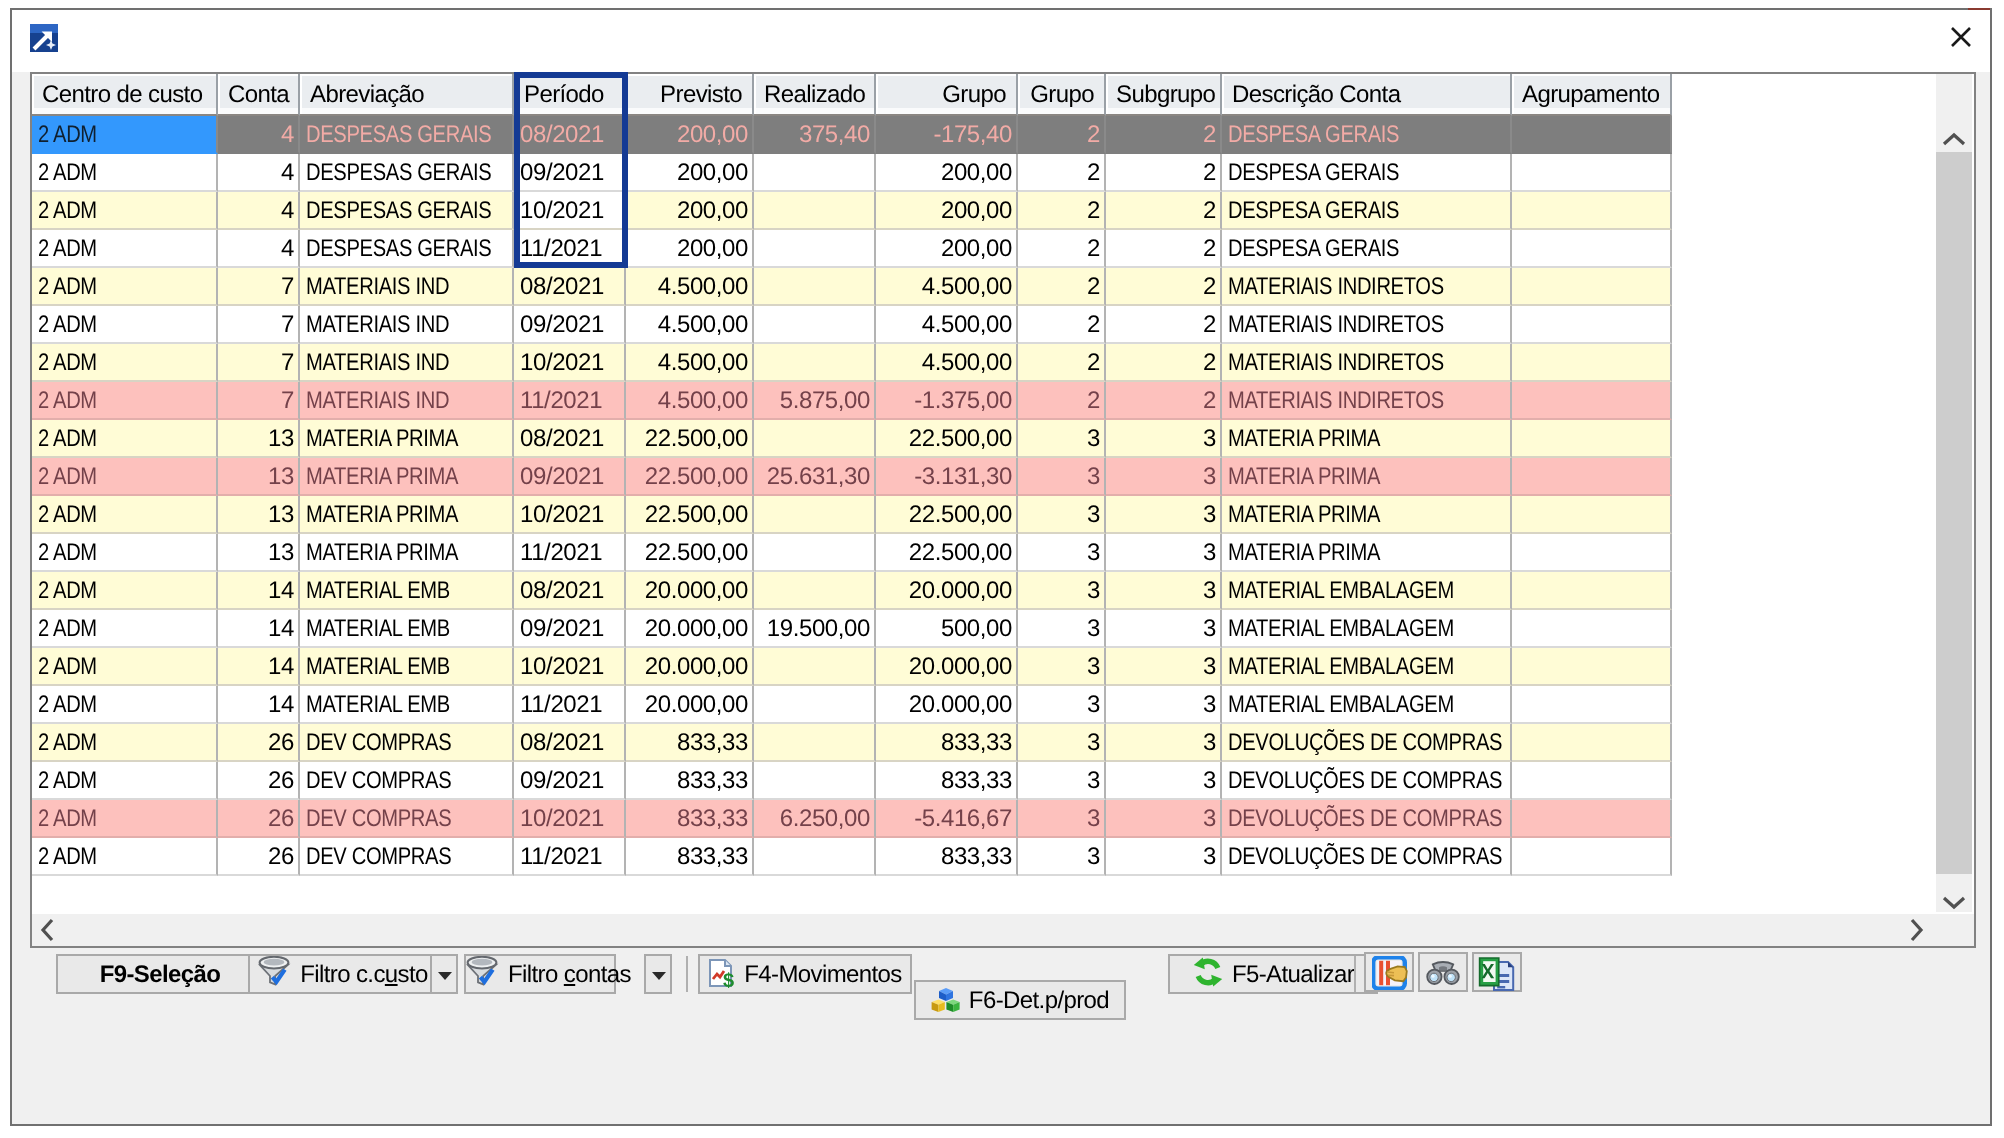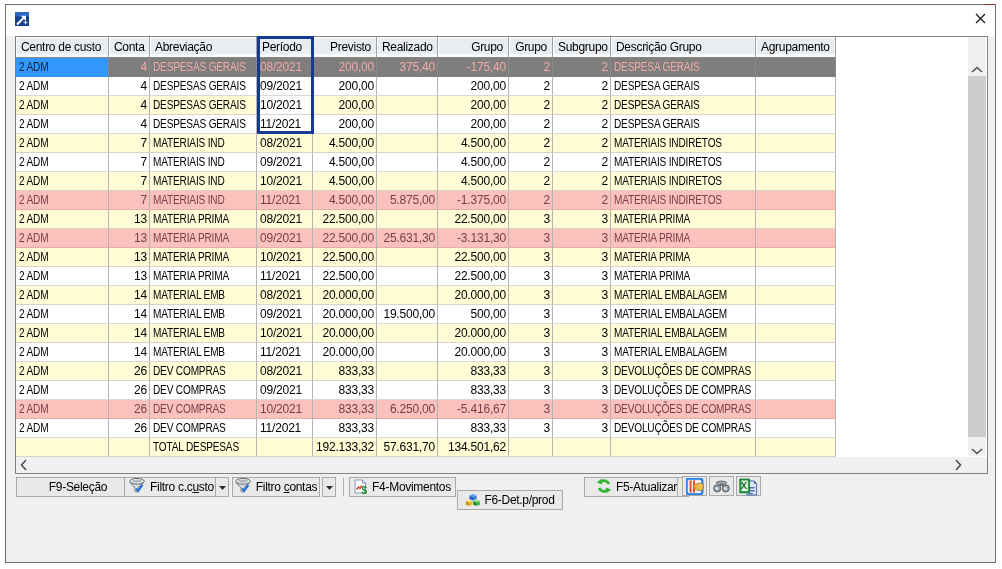--- a/index.html
+++ b/index.html
@@ -73,21 +73,21 @@
         <tr>
           <th>Centro de custo</th>
           <th class="ar">Conta</th>
           <th>Abreviação</th>
           <th>Período</th>
           <th class="ar">Previsto</th>
           <th class="ar">Realizado</th>
           <th class="ar">Grupo</th>
           <th class="ar">Grupo</th>
           <th class="ar">Subgrupo</th>
-          <th>Descrição Grupo</th>
+          <th>Descrição Conta</th>
           <th>Agrupamento</th>
         </tr>
 <tr class="sel">
           <td class="c0"><span class="sq">2 ADM</span></td>
           <td class="ar">4</td>
           <td><span class="sq">DESPESAS GERAIS</span></td>
           <td>08/2021</td>
           <td class="ar">200,00</td>
           <td class="ar">375,40</td>
           <td class="ar">-175,40</td>
@@ -334,33 +334,20 @@
           <td class="c0"><span class="sq">2 ADM</span></td>
           <td class="ar">26</td>
           <td><span class="sq">DEV COMPRAS</span></td>
           <td>11/2021</td>
           <td class="ar">833,33</td>
           <td class="ar">&nbsp;</td>
           <td class="ar">833,33</td>
           <td class="ar">3</td>
           <td class="ar">3</td>
           <td><span class="sq">DEVOLUÇÕES DE COMPRAS</span></td>
-          <td>&nbsp;</td>
-        </tr>
-<tr class="y">
-          <td class="c0">&nbsp;</td>
-          <td class="ar">&nbsp;</td>
-          <td><span class="sq">TOTAL DESPESAS</span></td>
-          <td>&nbsp;</td>
-          <td class="ar">192.133,32</td>
-          <td class="ar">57.631,70</td>
-          <td class="ar">134.501,62</td>
-          <td class="ar">&nbsp;</td>
-          <td class="ar">&nbsp;</td>
-          <td>&nbsp;</td>
           <td>&nbsp;</td>
         </tr>
 </tbody>
     </table>
 <div id="focusbox" class="abs"></div>
 <div id="vsb" class="abs"></div>
 <div id="vthumb" class="abs"></div>
 <div class="abs" style="left:971px;top:63px;"><svg width="12" height="8">
         <path d="M1,6 L6,1.5 L11,6" fill="none" stroke="#505050" stroke-width="1.6"></path>
       </svg></div>
@@ -368,33 +355,33 @@
         <path d="M1,2 L6,6.5 L11,2" fill="none" stroke="#505050" stroke-width="1.6"></path>
       </svg></div>
 <div id="hsb" class="abs"></div>
 <div class="abs" style="left:20px;top:459px;"><svg width="8" height="12">
         <path d="M6,1 L1.5,6 L6,11" fill="none" stroke="#505050" stroke-width="1.6"></path>
       </svg></div>
 <div class="abs" style="left:954px;top:459px;"><svg width="8" height="12">
         <path d="M2,1 L6.5,6 L2,11" fill="none" stroke="#505050" stroke-width="1.6"></path>
       </svg></div>
 
-<div class="btn" style="left:16px;top:477px;width:124px;">F9-Seleção</div>
+<div class="btn" style="left:28px;top:477px;width:104px;font-weight:bold;">F9-Seleção</div>
 <div class="btn" style="left:124px;top:477px;width:95px;"><svg class="ic" width="17" height="16" viewBox="0 0 17 16">
 <path d="M1,4.6 L6,10 L6,13.2 L8.6,14.2 L8.6,10 L15,4.4 Z" fill="#d9dcdf" stroke="#6d7177" stroke-width="0.9"></path>
 <ellipse cx="8" cy="3.3" rx="7.2" ry="2.9" fill="#eef0f1" stroke="#64686e" stroke-width="1"></ellipse>
 <ellipse cx="8" cy="3.1" rx="5.2" ry="1.7" fill="#b3b8be"></ellipse>
 <path d="M7.2,10.6 L9.2,12.9 L13.4,6.8" fill="none" stroke="#1e6ede" stroke-width="2.1"></path>
 </svg>Filtro c.c<u>u</u>sto</div>
 <div class="dd" style="left:215px;top:477px;">
       <svg width="7" height="4">
         <path d="M0,0 L7,0 L3.5,4 Z" fill="#2a2a2a"></path>
       </svg>
     </div>
-<div class="btn" style="left:232px;top:477px;width:88px;"><svg class="ic" width="17" height="16" viewBox="0 0 17 16">
+<div class="btn" style="left:232px;top:477px;width:76px;"><svg class="ic" width="17" height="16" viewBox="0 0 17 16">
 <path d="M1,4.6 L6,10 L6,13.2 L8.6,14.2 L8.6,10 L15,4.4 Z" fill="#d9dcdf" stroke="#6d7177" stroke-width="0.9"></path>
 <ellipse cx="8" cy="3.3" rx="7.2" ry="2.9" fill="#eef0f1" stroke="#64686e" stroke-width="1"></ellipse>
 <ellipse cx="8" cy="3.1" rx="5.2" ry="1.7" fill="#b3b8be"></ellipse>
 <path d="M7.2,10.6 L9.2,12.9 L13.4,6.8" fill="none" stroke="#1e6ede" stroke-width="2.1"></path>
 </svg>Filtro <u>c</u>ontas</div>
 <div class="dd" style="left:322px;top:477px;">
       <svg width="7" height="4">
         <path d="M0,0 L7,0 L3.5,4 Z" fill="#2a2a2a"></path>
       </svg>
     </div>

